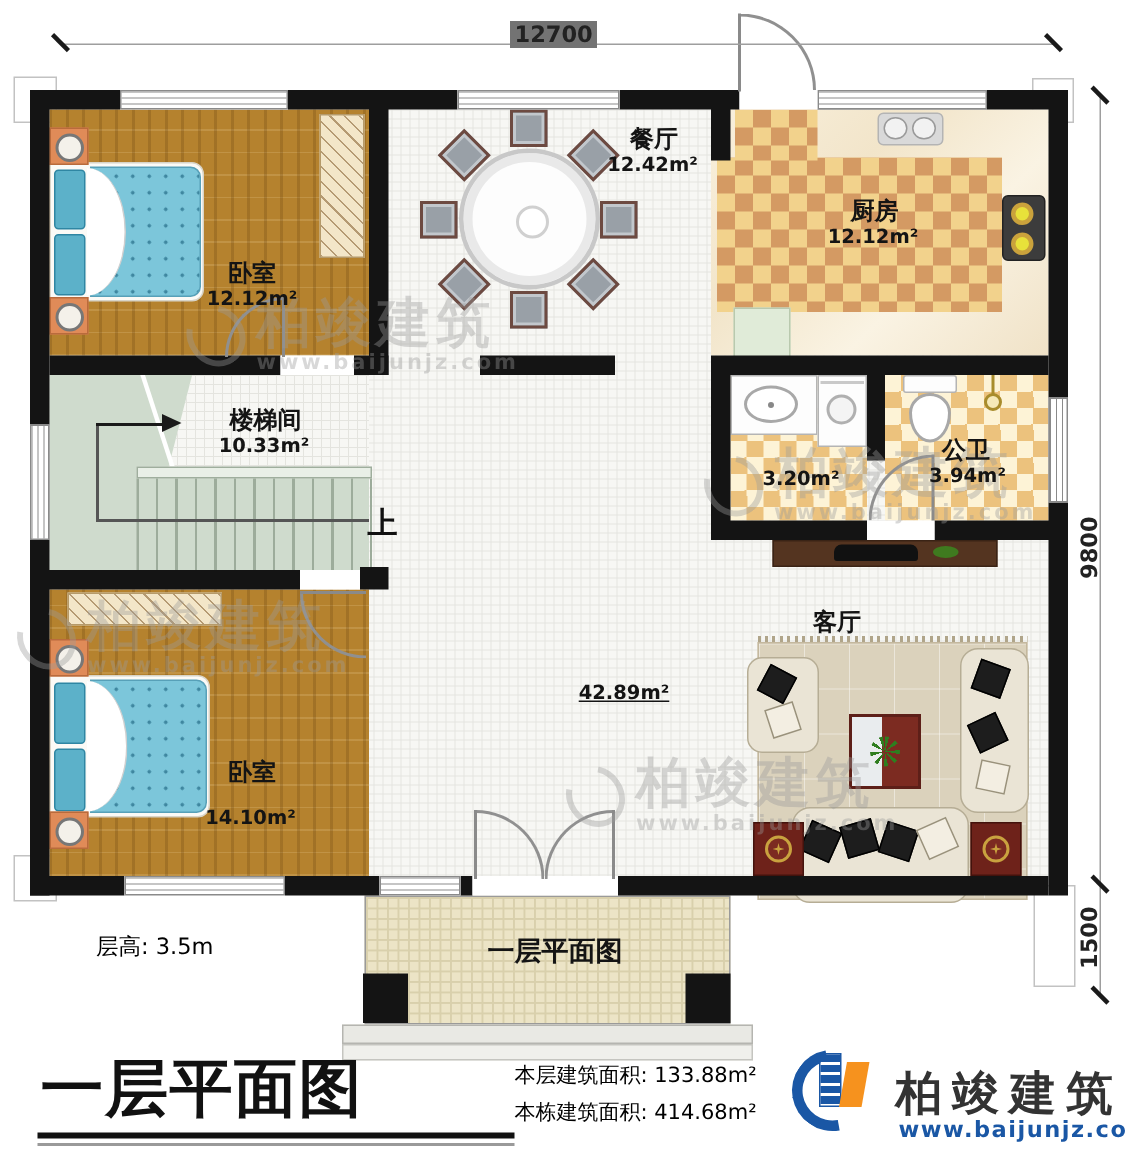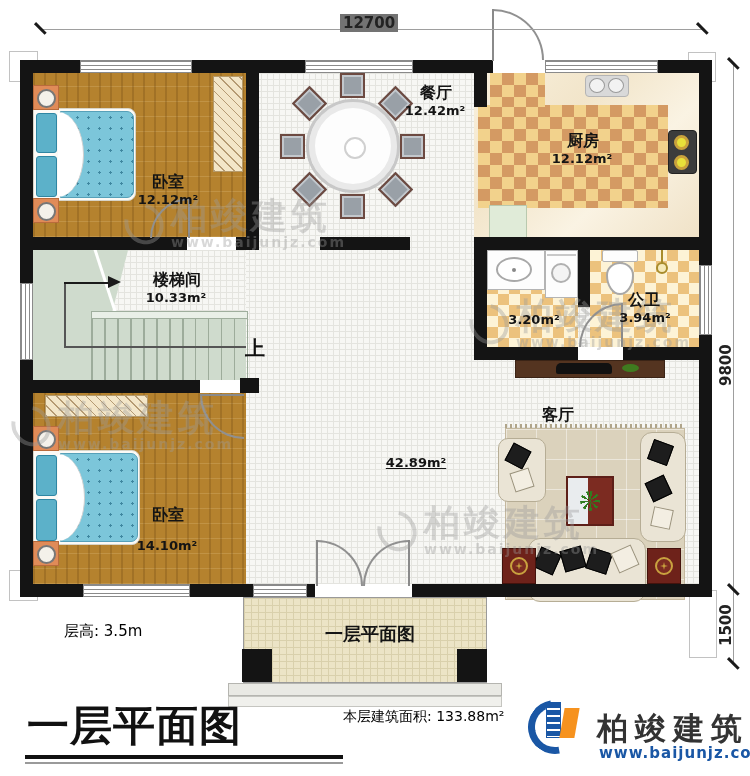--- a/index.html
+++ b/index.html
@@ -273,20 +273,21 @@
   <div class="abs tick" style="left:726px;top:588px;"></div>
   <div class="abs tick" style="left:726px;top:662px;"></div>
   <div class="abs dim-label" style="left:704px;top:358px;width:44px;text-align:center;transform:rotate(-90deg);background:none;">9800</div>
   <div class="abs dim-label" style="left:704px;top:618px;width:44px;text-align:center;transform:rotate(-90deg);background:none;">1500</div>
 
   <div class="abs info-line" style="left:64px;top:622px;">层高: 3.5m</div>
   <div class="abs" style="left:27px;top:698px;font-size:42px;font-weight:800;letter-spacing:1px;color:#111;">一层平面图</div>
   <div class="abs" style="left:25px;top:755px;width:318px;height:4px;background:#111;"></div>
   <div class="abs" style="left:25px;top:762px;width:318px;height:2px;background:#9a9a9a;"></div>
   <div class="abs info-line" style="left:343px;top:708px;font-size:14px;">本层建筑面积: 133.88m²</div>
+  <div class="abs info-line" style="left:343px;top:733px;font-size:14px;">本栋建筑面积: 414.68m²</div>
 
   <div class="abs" style="left:528px;top:700px;width:54px;height:54px;border:7px solid transparent;border-bottom-color:#1a57a5;border-left-color:#1a57a5;border-radius:50%;transform:rotate(35deg);"></div>
   <div class="abs" style="left:546px;top:702px;width:15px;height:36px;background:repeating-linear-gradient(#1a57a5 0 5px,#ffffff 5px 7px);border:1px solid #1a57a5;"></div>
   <div class="abs" style="left:562px;top:708px;width:15px;height:30px;background:#f6921e;transform:skewX(-10deg);"></div>
   <div class="abs" style="left:597px;top:708px;font-size:31px;font-weight:900;letter-spacing:7px;color:#333;white-space:nowrap;">柏竣建筑</div>
   <div class="abs" style="left:599px;top:744px;font-size:15px;font-weight:700;letter-spacing:1px;color:#1a57a5;white-space:nowrap;">www.baijunjz.com</div>
 
 </div>
 
 </body></html>

